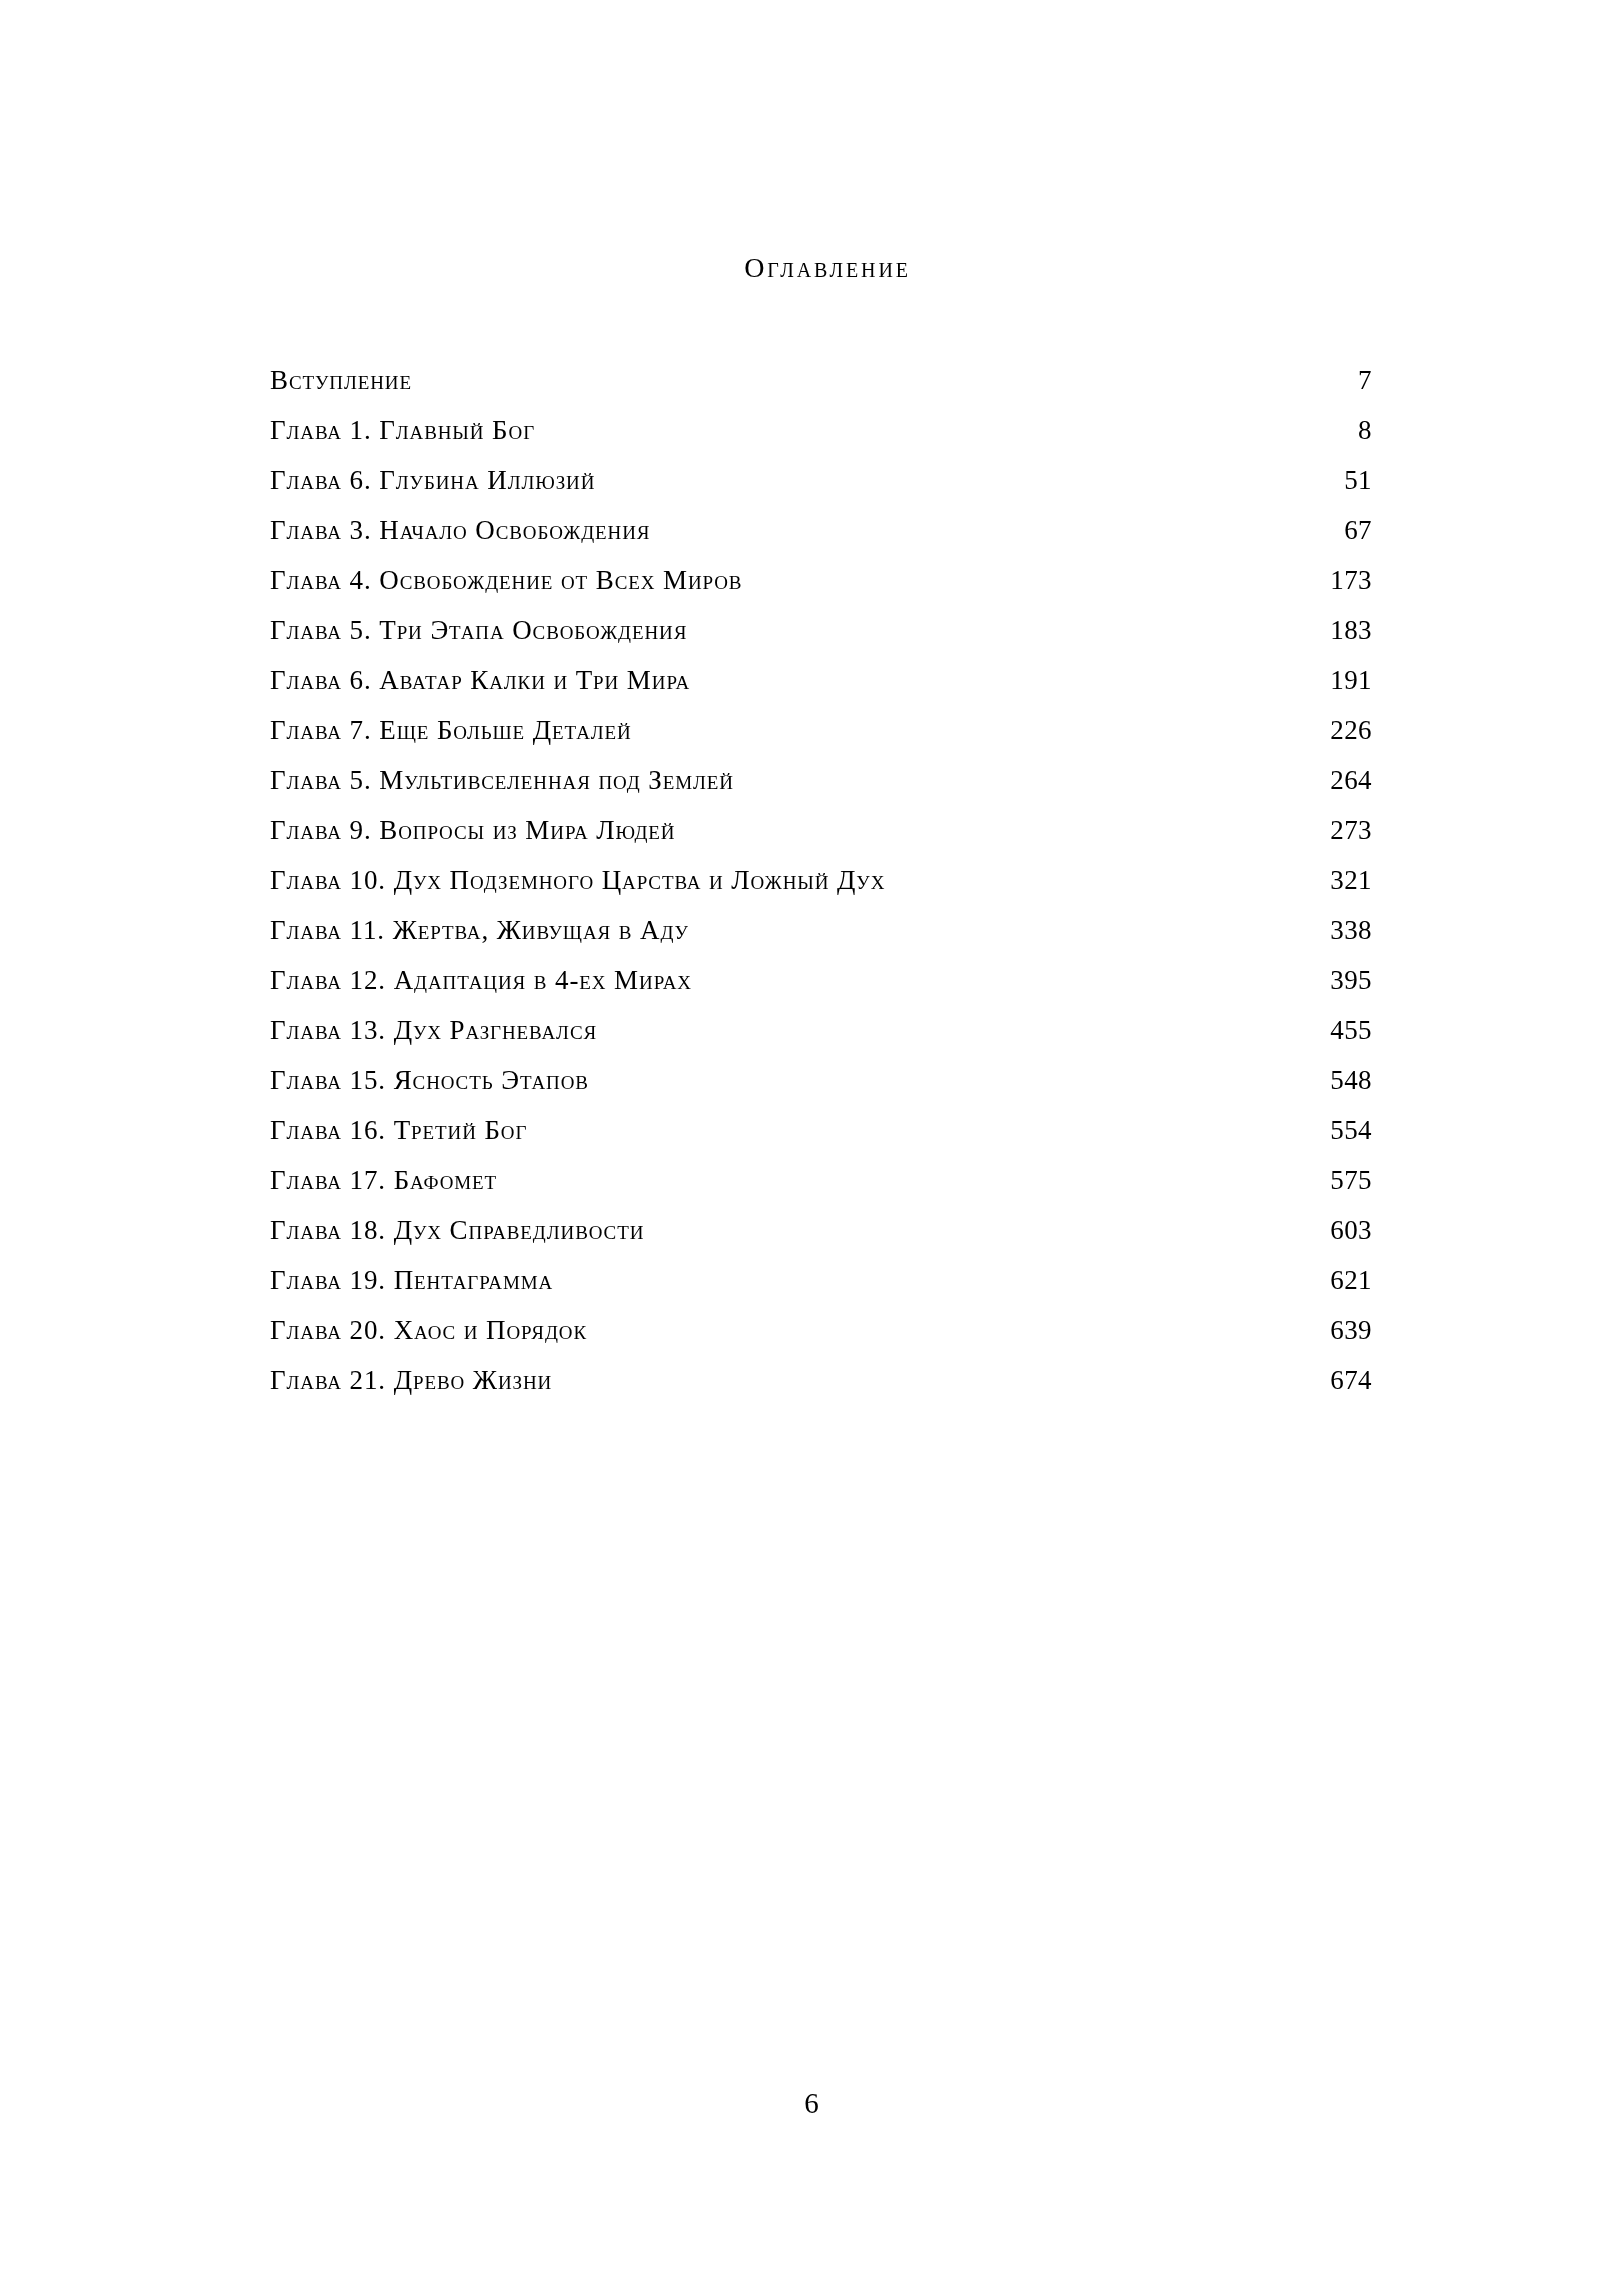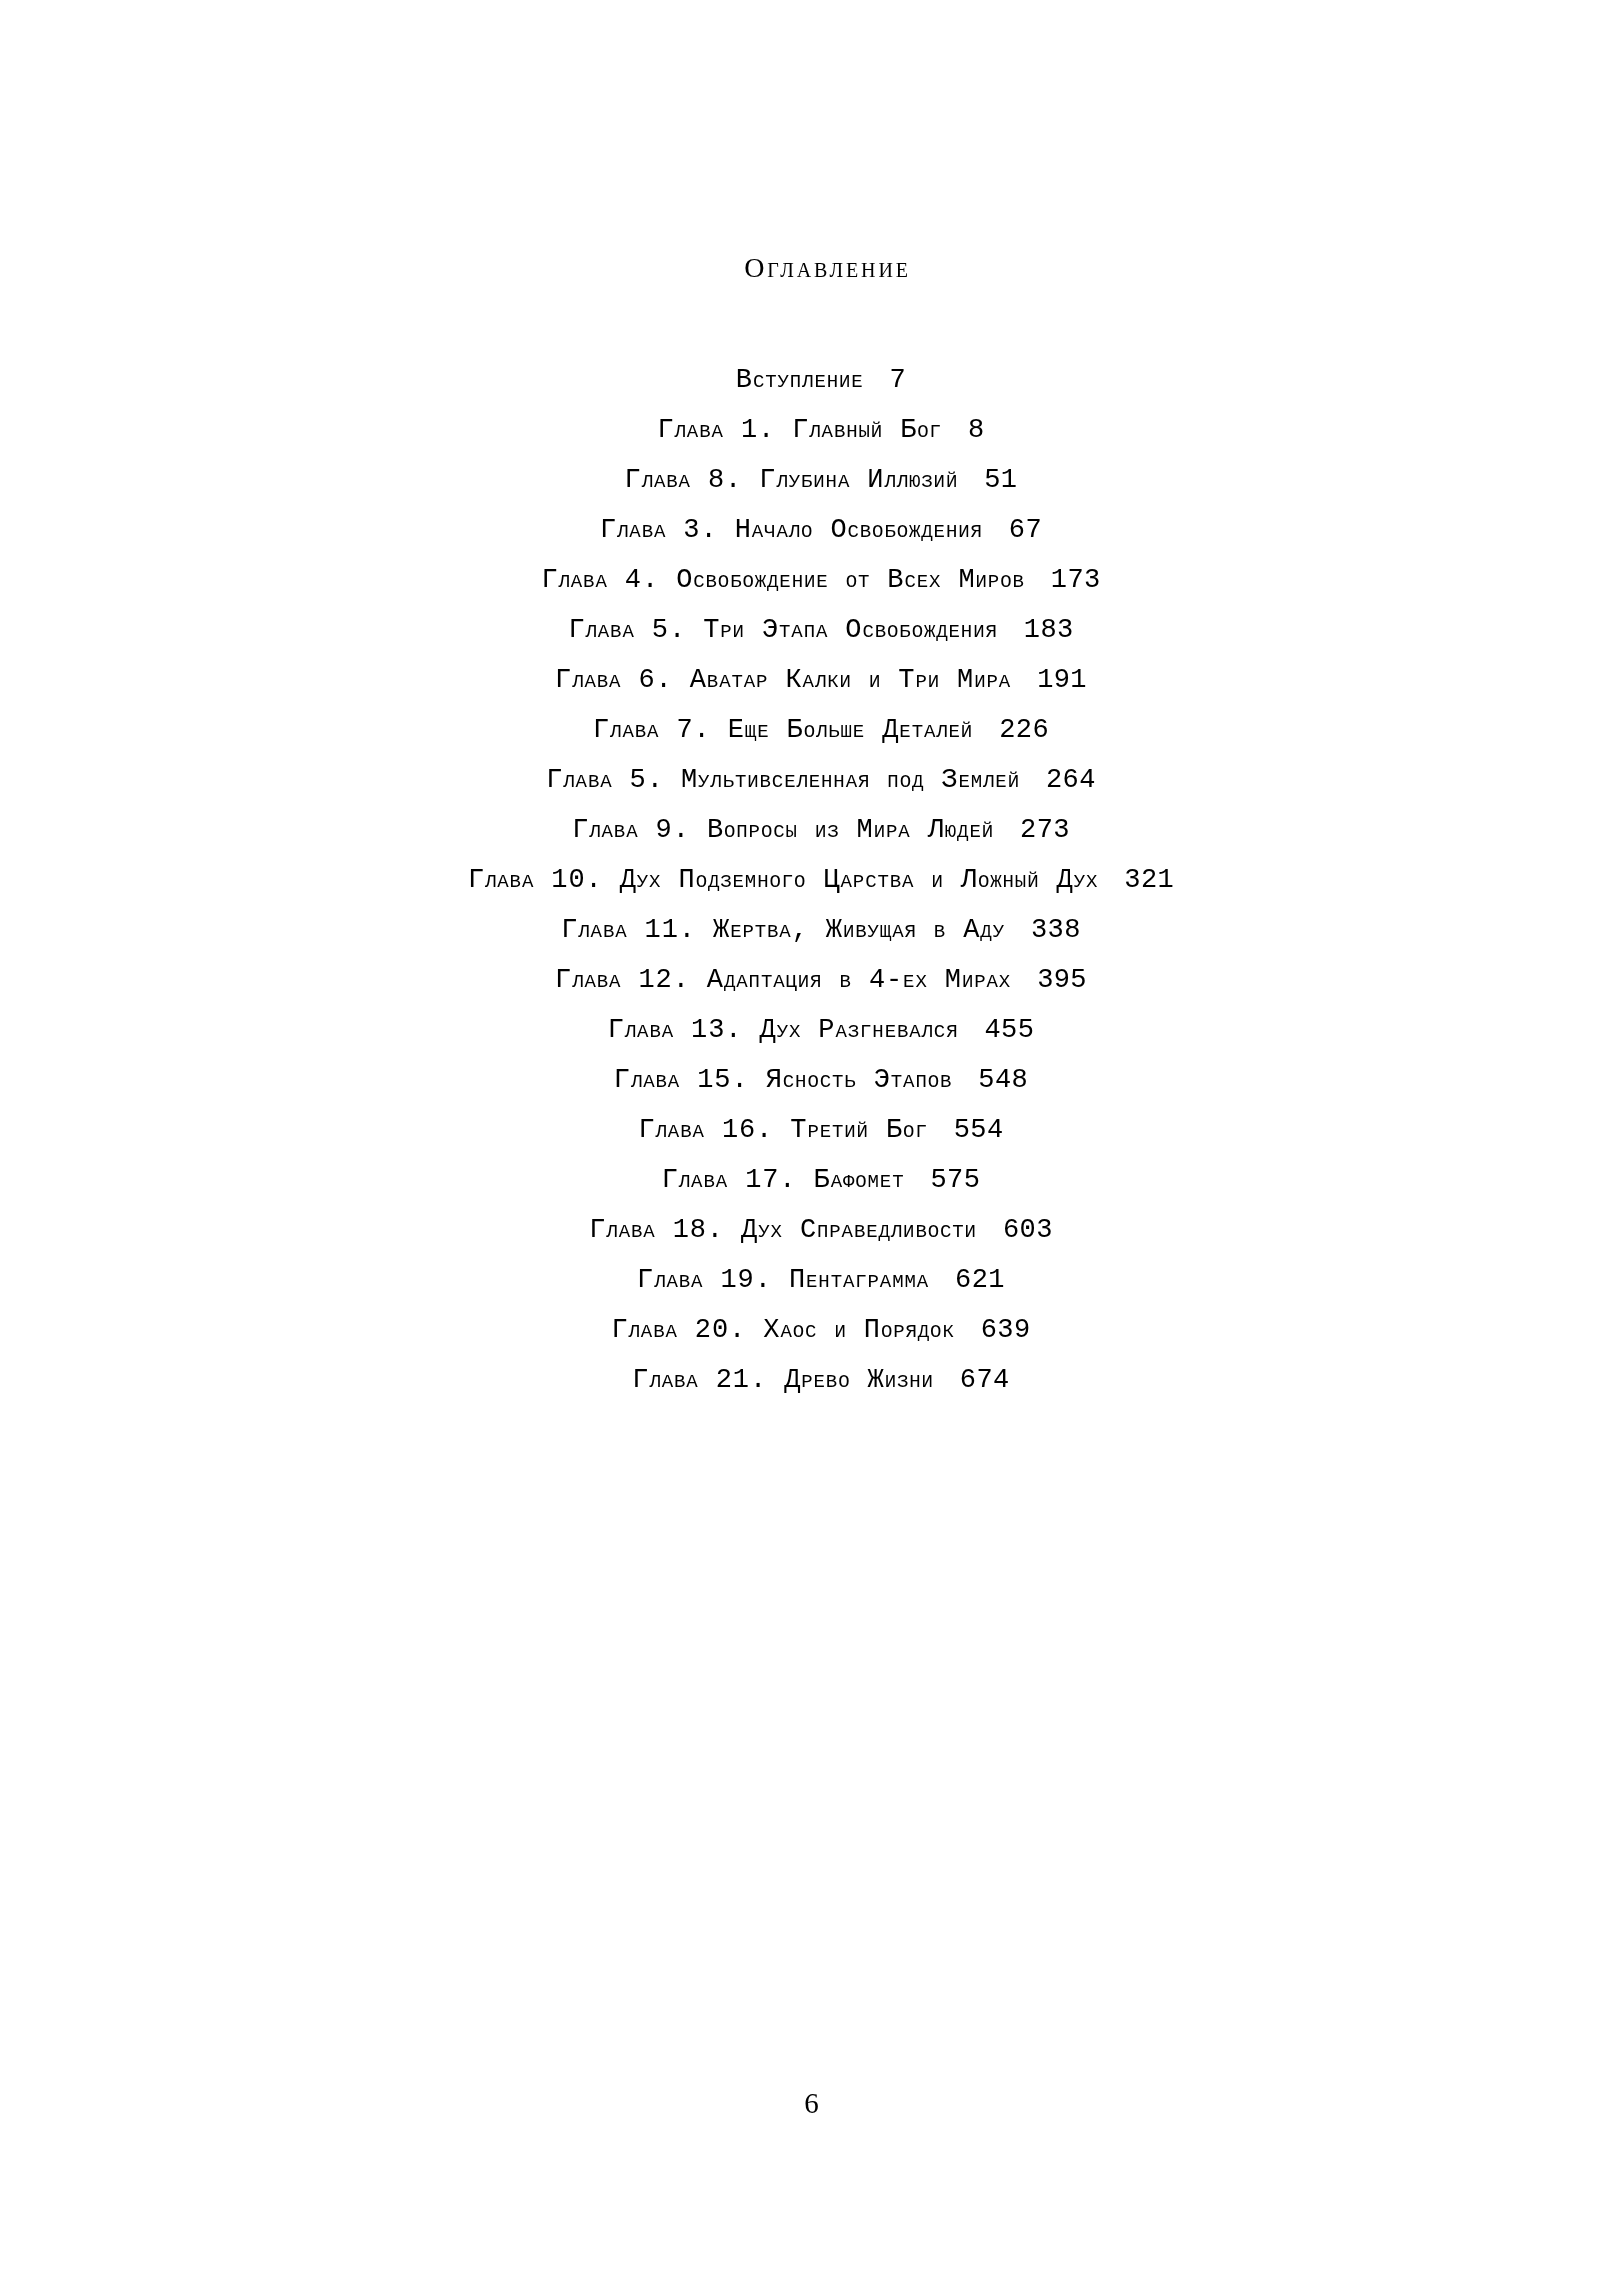--- a/index.html
+++ b/index.html
@@ -39,28 +39,27 @@
   .toc-list {
     position: absolute;
     top: 355px;
     left: 270px;
     width: 1102px;
   }
 
   .toc-row {
     display: flex;
     align-items: baseline;
-    justify-content: center;
+    justify-content: space-between;
     height: 50px;
     font-size: 27px;
     font-variant: small-caps;
     font-weight: 400;
     line-height: 50px;
     white-space: pre;
-    font-family: Liberation Mono, monospace;
   }
 
   .toc-label {
     letter-spacing: 0.9px;
     flex: 0 1 auto;
     overflow: visible;
   }
 
   .toc-page {
     flex: 0 0 auto;
@@ -86,21 +85,21 @@
 <body>
 
 <div class="page">
 
   <div class="toc-title">Оглавление</div>
 
   <div class="toc-list">
 
   <div class="toc-row"><span class="toc-label">Вступление</span><span class="toc-page">7</span></div>
       <div class="toc-row"><span class="toc-label">Глава 1. Главный Бог</span><span class="toc-page">8</span></div>
-      <div class="toc-row"><span class="toc-label">Глава 8. Глубина Иллюзий</span><span class="toc-page">51</span></div>
+      <div class="toc-row"><span class="toc-label">Глава 6. Глубина Иллюзий</span><span class="toc-page">51</span></div>
       <div class="toc-row"><span class="toc-label">Глава 3. Начало Освобождения</span><span class="toc-page">67</span></div>
       <div class="toc-row"><span class="toc-label">Глава 4. Освобождение от Всех Миров</span><span class="toc-page">173</span></div>
       <div class="toc-row"><span class="toc-label">Глава 5. Три Этапа Освобождения</span><span class="toc-page">183</span></div>
       <div class="toc-row"><span class="toc-label">Глава 6. Аватар Калки и Три Мира</span><span class="toc-page">191</span></div>
       <div class="toc-row"><span class="toc-label">Глава 7. Еще Больше Деталей</span><span class="toc-page">226</span></div>
       <div class="toc-row"><span class="toc-label">Глава 5. Мультивселенная под Землей</span><span class="toc-page">264</span></div>
       <div class="toc-row"><span class="toc-label">Глава 9. Вопросы из Мира Людей</span><span class="toc-page">273</span></div>
       <div class="toc-row"><span class="toc-label">Глава 10. Дух Подземного Царства и Ложный Дух</span><span class="toc-page">321</span></div>
       <div class="toc-row"><span class="toc-label">Глава 11. Жертва, Живущая в Аду</span><span class="toc-page">338</span></div>
       <div class="toc-row"><span class="toc-label">Глава 12. Адаптация в 4-ех Мирах</span><span class="toc-page">395</span></div>

